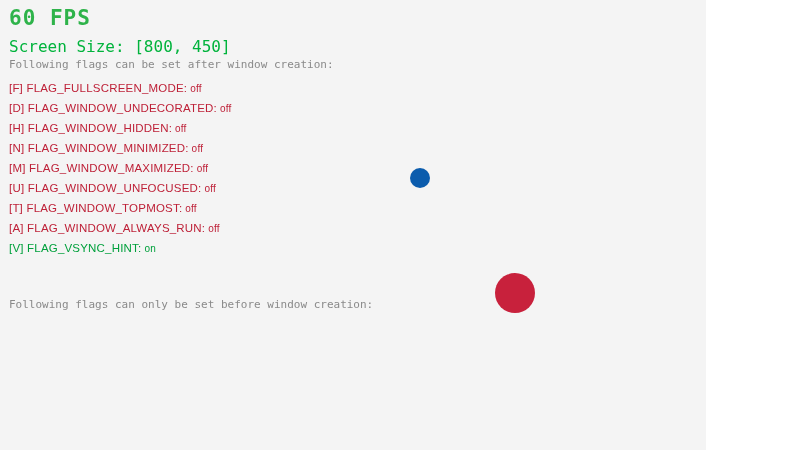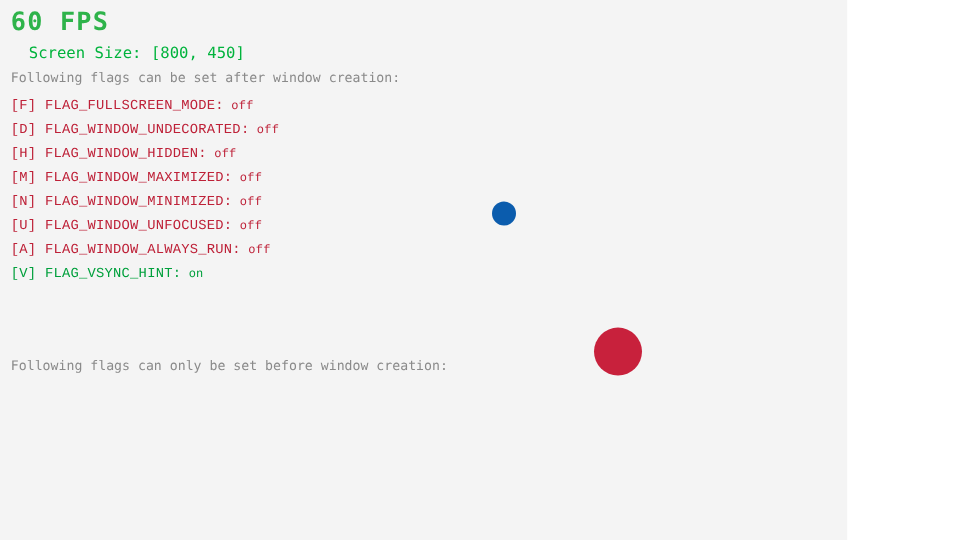--- a/index.html
+++ b/index.html
@@ -30,25 +30,24 @@
     letter-spacing: 1px;
     color: #2eb34a;
     white-space: pre;
   }
 
   .screen-size {
     position: absolute;
     left: 9px;
     top: 37px;
     font-family: "DejaVu Sans Mono", monospace;
-    font-size: 13px;
+    font-size: 16px;
     letter-spacing: 0px;
     color: #00b33c;
     white-space: pre;
-    margin-left: 15px;
   }
 
   .section-header {
     position: absolute;
     left: 9px;
     font-family: "DejaVu Sans Mono", monospace;
     font-size: 11px;
     color: #8a8a8a;
     white-space: pre;
     text-align: right;
@@ -60,21 +59,21 @@
     position: absolute;
     left: 9px;
   }
   .flag-list.after  { top: 77px; }
   .flag-list.before { top: 317px; }
 
   .flag-row {
     height: 20px;
     line-height: 20px;
     white-space: pre;
-    font-family: Liberation Mono, monospace;
+    font-family: Liberation Sans, sans-serif;
   }
 
   .flag-key {
     font-size: 11.5px;
     letter-spacing: 0.2px;
   }
   .flag-label {
     font-size: 11.5px;
     letter-spacing: 0.2px;
   }
@@ -119,23 +118,24 @@
   <div class="fps">60 FPS</div>
 
   <div class="screen-size">Screen Size: [800, 450]</div>
 
   <div class="section-header after">Following flags can be set after window creation:</div>
 
   <div class="flag-list after" id="list-after">
       <div class="flag-row state-off"><span class="flag-key">[F] </span><span class="flag-label">FLAG_FULLSCREEN_MODE:</span><span class="flag-value"> off</span></div>
       <div class="flag-row state-off"><span class="flag-key">[D] </span><span class="flag-label">FLAG_WINDOW_UNDECORATED:</span><span class="flag-value"> off</span></div>
       <div class="flag-row state-off"><span class="flag-key">[H] </span><span class="flag-label">FLAG_WINDOW_HIDDEN:</span><span class="flag-value"> off</span></div>
+      <div class="flag-row state-off"><span class="flag-key">[N] </span><span class="flag-label">FLAG_WINDOW_MINIMIZED:</span><span class="flag-value"> off</span></div>
       <div class="flag-row state-off"><span class="flag-key">[M] </span><span class="flag-label">FLAG_WINDOW_MAXIMIZED:</span><span class="flag-value"> off</span></div>
-      <div class="flag-row state-off"><span class="flag-key">[N] </span><span class="flag-label">FLAG_WINDOW_MINIMIZED:</span><span class="flag-value"> off</span></div>
       <div class="flag-row state-off"><span class="flag-key">[U] </span><span class="flag-label">FLAG_WINDOW_UNFOCUSED:</span><span class="flag-value"> off</span></div>
+      <div class="flag-row state-off"><span class="flag-key">[T] </span><span class="flag-label">FLAG_WINDOW_TOPMOST:</span><span class="flag-value"> off</span></div>
       <div class="flag-row state-off"><span class="flag-key">[A] </span><span class="flag-label">FLAG_WINDOW_ALWAYS_RUN:</span><span class="flag-value"> off</span></div>
       <div class="flag-row state-on"><span class="flag-key">[V] </span><span class="flag-label">FLAG_VSYNC_HINT:</span><span class="flag-value"> on</span></div>
     </div>
 
   <div class="section-header before">Following flags can only be set before window creation:</div>
 
 
   <div class="ball ball-blue" style="left: 410px; top: 168px; width: 20px; height: 20px; background: rgb(11, 92, 173);"></div>
 
   <div class="ball ball-red" style="left: 495px; top: 273px; width: 40px; height: 40px; background: rgb(200, 33, 60);"></div>

